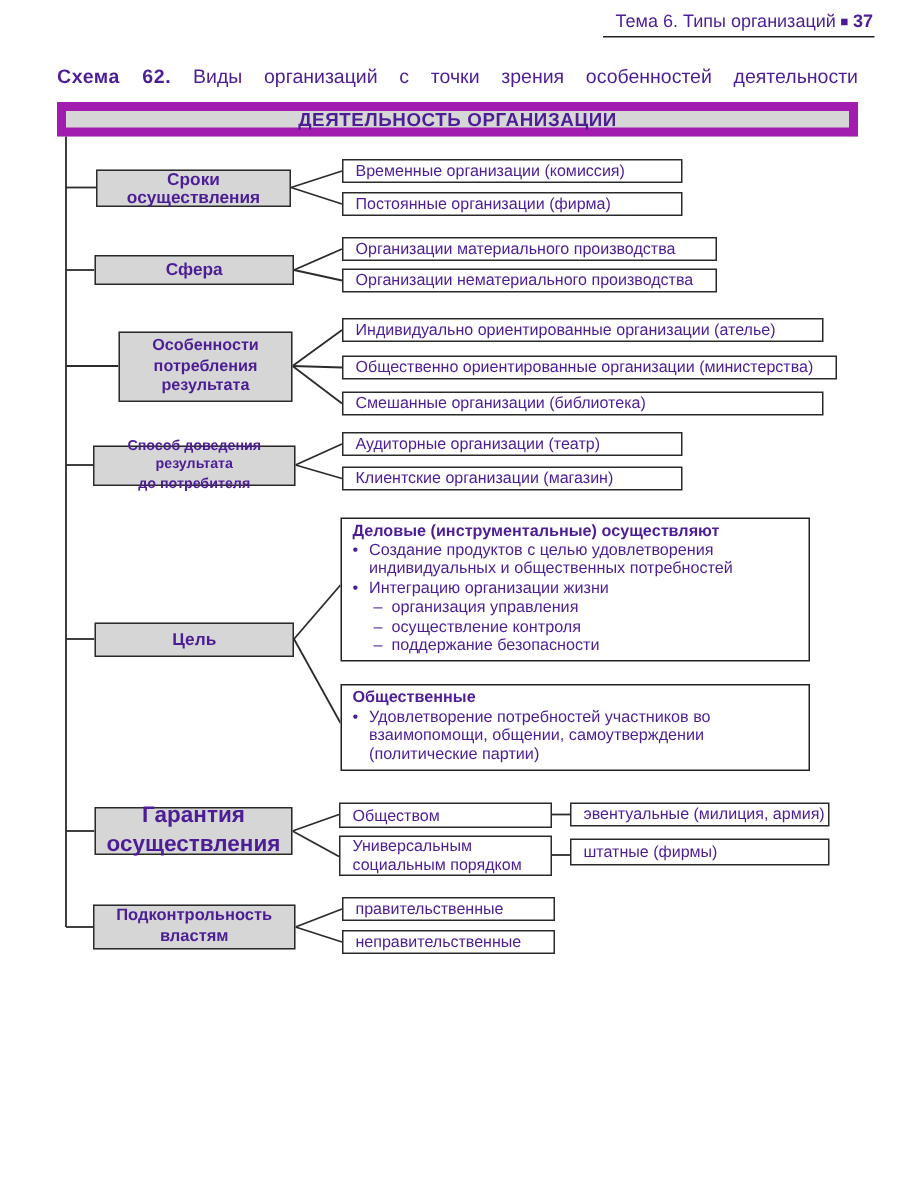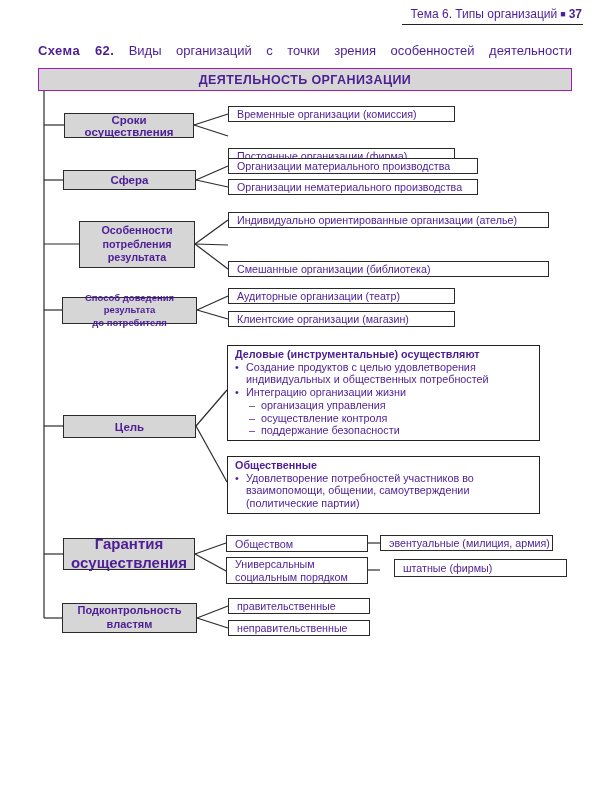--- a/index.html
+++ b/index.html
@@ -7,21 +7,21 @@
         font-family:"Liberation Sans", sans-serif;color:#4c1d95;overflow:hidden;}
   svg.wires{position:absolute;left:0;top:0;z-index:0;}
   .pagehead{position:absolute;top:7px;right:17px;z-index:2;font-size:12px;
             border-bottom:1.5px solid #222;padding:0 1px 3px 8px;white-space:nowrap;}
   .pagehead .sq{font-size:9px;position:relative;top:-1px;padding:0 3px;}
   .pagehead .num{font-weight:bold;}
   .caption{position:absolute;left:38px;top:43px;width:534px;z-index:2;font-size:13px;
            text-align:justify;text-align-last:justify;white-space:normal;}
   .caption .cap-label{font-weight:bold;letter-spacing:.4px;}
   .rootbox{position:absolute;left:38px;top:68px;width:534px;height:23px;z-index:1;
-           background:#d6d6d6;border:1px solid #a21caf;box-sizing:border-box;
+           background:#d6d6d6;border:6px solid #a21caf;box-sizing:border-box;
            display:flex;align-items:center;justify-content:center;
            font-weight:bold;font-size:12.5px;letter-spacing:.4px;}
   .lbl{position:absolute;z-index:1;background:#d6d6d6;border:1.6px solid #2a2a2a;
        box-sizing:border-box;display:flex;align-items:center;justify-content:center;
        text-align:center;font-weight:bold;padding:1px 2px;}
   .itm{position:absolute;z-index:1;background:#fff;border:1.3px solid #2a2a2a;
        box-sizing:border-box;display:flex;align-items:center;
        padding:0 4px 0 8px;font-size:10.7px;white-space:nowrap;}
   .blk{position:absolute;z-index:1;background:#fff;border:1.6px solid #222;
        box-sizing:border-box;width:313px;padding:2px 8px 3px 7px;
@@ -81,28 +81,29 @@
 
   <div class="caption">
     <span class="cap-label">Схема 62.</span>
     <span>Виды организаций с точки зрения особенностей деятельности</span>
   </div>
 
   <div class="rootbox">ДЕЯТЕЛЬНОСТЬ ОРГАНИЗАЦИИ</div>
 
   <div class="lbl l1">Сроки осуществления</div>
   <div class="itm" style="left:228px;top:106px;width:227px;height:16px;">Временные организации (комиссия)</div>
-  <div class="itm" style="left:228px;top:128px;width:227px;height:16px;margin-top:20px;">Постоянные организации (фирма)</div>
+  <div class="itm" style="left:228px;top:128px;width:227px;height:16px;">Постоянные организации (фирма)</div>
 
   <div class="lbl l2">Сфера</div>
   <div class="itm" style="left:228px;top:158px;width:250px;height:16px;">Организации материального производства</div>
   <div class="itm" style="left:228px;top:179px;width:250px;height:16px;">Организации нематериального производства</div>
 
   <div class="lbl l3">Особенности потребления результата</div>
   <div class="itm" style="left:228px;top:212px;width:321px;height:16px;text-align:center;">Индивидуально ориентированные организации (ателье)</div>
+  <div class="itm" style="left:228px;top:237px;width:330px;height:16px;">Общественно ориентированные организации (министерства)</div>
   <div class="itm" style="left:228px;top:261px;width:321px;height:16px;">Смешанные организации (библиотека)</div>
 
   <div class="lbl l4">
     <div>Способ доведения результата</div>
     <div>до потребителя</div>
   </div>
   <div class="itm" style="left:228px;top:311px;width:227px;height:16px;">Клиентские организации (магазин)</div>
   <div class="itm" style="left:228px;top:288px;width:227px;height:16px;">Аудиторные организации (театр)</div>
 
   <div class="lbl l5">Цель</div>
@@ -134,19 +135,19 @@
     <div class="row">
       <span class="mk">•</span>
       <span>Удовлетворение потребностей участников во взаимопомощи, общении, самоутверждении (политические партии)</span>
     </div>
   </div>
 
   <div class="lbl l6">Гарантия осуществления</div>
   <div class="itm" style="left:226px;top:535px;width:142px;height:17px;">Обществом</div>
   <div class="itm" style="left:226px;top:557px;width:142px;height:27px;white-space:normal;line-height:1.2;">Универсальным социальным порядком</div>
   <div class="itm" style="left:380px;top:535px;width:173px;height:16px;">эвентуальные (милиция, армия)</div>
-  <div class="itm" style="left:394px;top:559px;width:173px;height:18px;">штатные (фирмы)</div>
+  <div class="itm" style="left:380px;top:559px;width:173px;height:18px;">штатные (фирмы)</div>
 
   <div class="lbl l7">Подконтрольность властям</div>
   <div class="itm" style="left:228px;top:598px;width:142px;height:16px;">правительственные</div>
   <div class="itm" style="left:228px;top:620px;width:142px;height:16px;">неправительственные</div>
 
 </div>
 
 </body></html>

